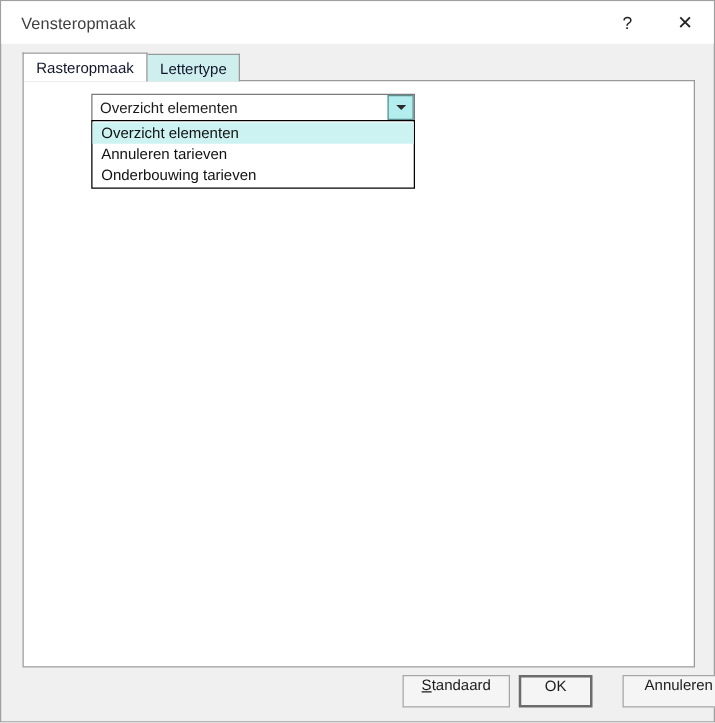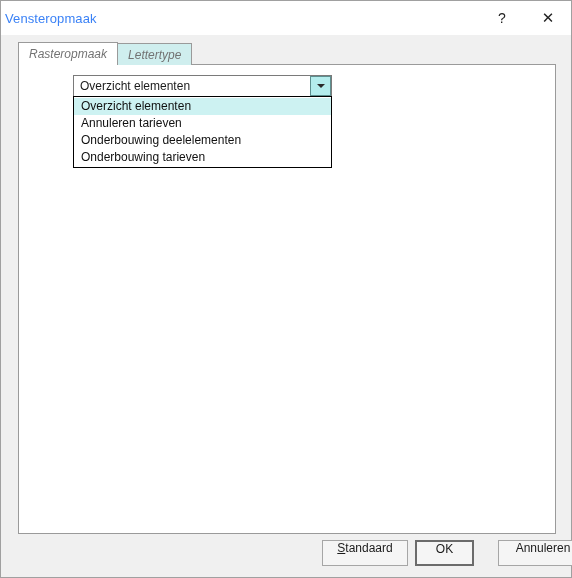--- a/index.html
+++ b/index.html
@@ -18,46 +18,45 @@
     background: #f0f0f0;
     border: 1px solid #a0a0a0;
   }
   
   .titlebar {
     position: absolute; left:0; top:0; width:100%; height:34px;
     background:#ffffff;
     display:flex; align-items:center;
   }
   .title-text {
-    margin-left: 4px; font-size: 13px; color:#3b82f6;
+    margin-left: 16px; font-size: 13px; color:#404040;
     letter-spacing:0.1px;
   }
   .title-buttons { margin-left:auto; display:flex; height:100%; }
   .tbtn {
     width:46px; height:34px; display:flex; align-items:center; justify-content:center;
     font-size:14px; color:#222; background:transparent; border:none; cursor:default;
   }
   .tbtn.help { font-size:14px; font-weight:400; }
   .tbtn.close { font-size:15px; }
   
   .tabstrip {
     position:absolute; left:17px; top:42px; height:22px;
     display:flex; align-items:flex-end;
     z-index:6;
   }
   .tab {
     height:22px; padding:0 10px;
     display:flex; align-items:center;
-    font-size:12px; color:#737373;
+    font-size:12px; color:#0f172a;
     border:1px solid #9a9a9a;
     border-bottom:none;
     background:#cfeeee;
     margin-right:-1px;
     position:relative;
-    font-style:italic;
   }
   .tab.active {
     background:#ffffff;
     z-index:3;
     height:23px;
   }
   
   .tabpage {
     position:absolute; left:17px; top:63px; width:538px; height:470px;
     background:#ffffff; border:1px solid #9a9a9a;
@@ -313,21 +312,20 @@
     <div class="group-header">Voorbeeld</div>
     <div class="group-body">
       <div class="prevcell editable">Wijzigbare cel</div>
       <div class="prevcell readonly">Niet wijzigbare cel</div>
     </div>
   </div>
 
   <div class="dropdown">
     <div class="dd-item sel">Overzicht elementen</div>
     <div class="dd-item">Annuleren tarieven</div>
-    <div class="dd-item">Onderbouwing deelelementen</div>
     <div class="dd-item">Onderbouwing tarieven</div>
   </div>
 
   <div class="footer">
     <div class="btn" id="btn-standaard">
       <span><span class="underline">S</span>tandaard</span>
     </div>
     <div class="btn default" id="btn-ok">
       <span>OK</span>
     </div>

